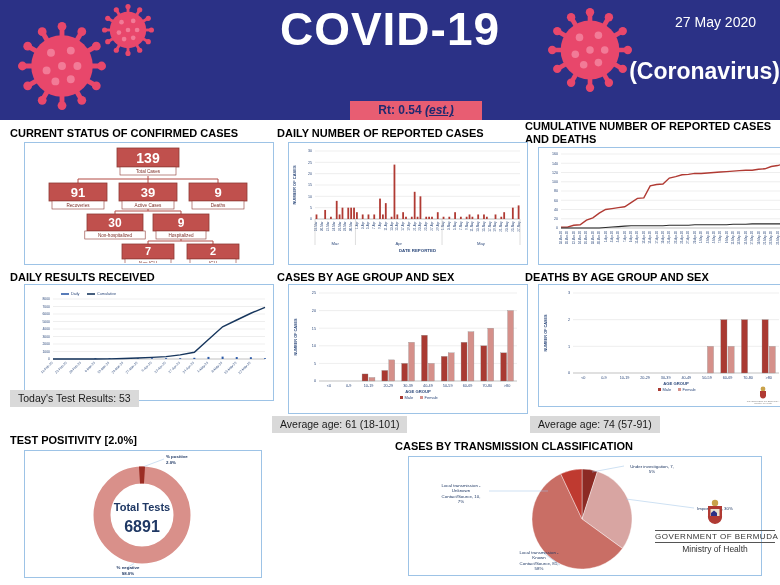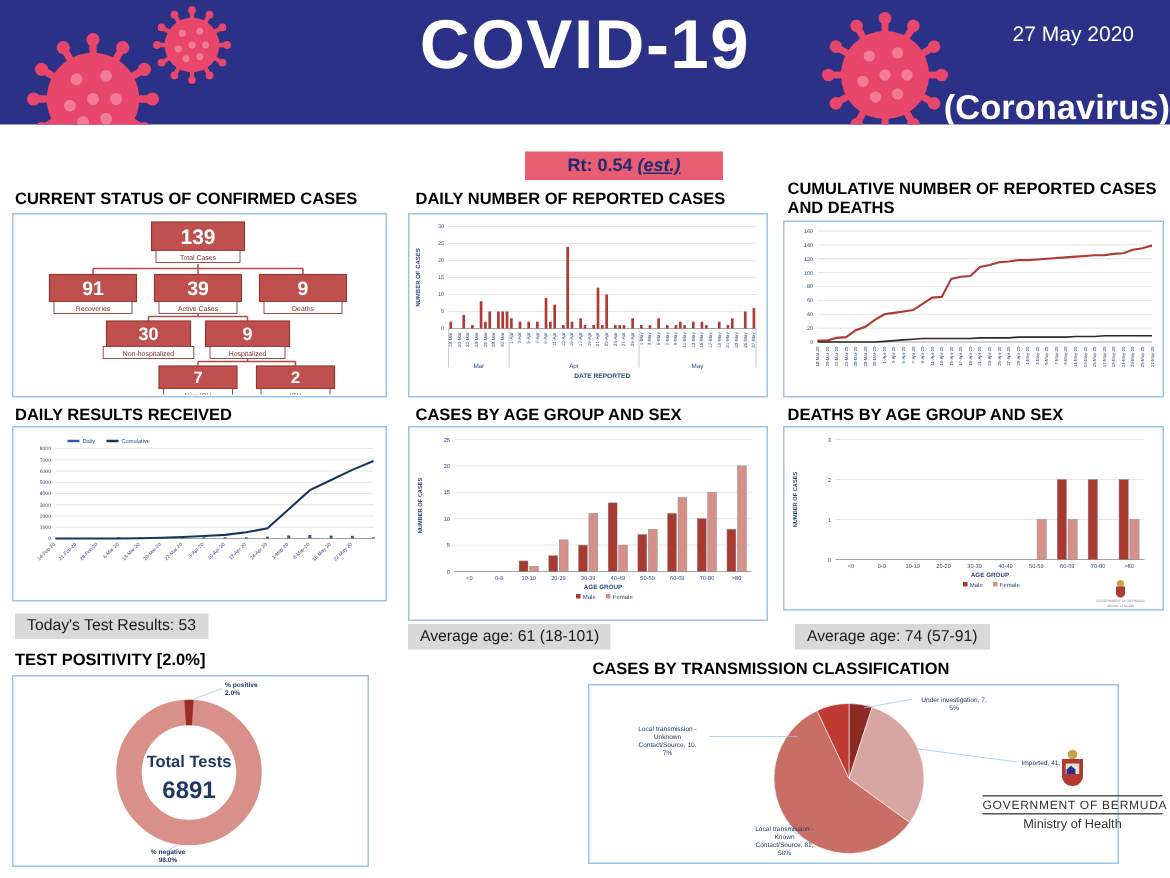--- a/index.html
+++ b/index.html
@@ -1,34 +1,34 @@
 <!DOCTYPE html>
 <html><head>
 <meta charset="utf-8">
 <style>
   html,body{margin:0;padding:0;background:#fff;}
   body{font-family:"Liberation Sans",sans-serif;}
   #stage{position:relative;width:780px;height:585px;background:#fff;overflow:hidden;}
 
   
-  #hdr{position:absolute;left:0;top:0;width:780px;height:83px;background:#2b3186;overflow:hidden;}
+  #hdr{position:absolute;left:0;top:0;width:780px;height:120px;background:#2b3186;overflow:hidden;}
   #hdr .title{position:absolute;left:0;top:2px;width:780px;text-align:center;color:#fff;
     font-weight:bold;font-size:46px;letter-spacing:1px;}
   #hdr .subtitle{position:absolute;left:0;top:58px;width:780px;text-align:right;color:#fff;
     font-weight:bold;font-size:23px;}
   #hdr .date{position:absolute;right:24px;top:14px;color:#fff;font-size:14px;}
   .virus{position:absolute;}
 
   
   #rt{position:absolute;left:350px;top:101px;width:132px;height:19px;background:#e85d72;
       color:#1f2a70;font-weight:bold;font-size:12px;text-align:center;line-height:19px;}
   #rt .est{font-style:italic;text-decoration:underline;}
 
   .sec-title{position:absolute;font-weight:bold;font-size:11px;color:#000;letter-spacing:0;}
-  .panel{position:absolute;background:#fff;border:1.5px solid #9dc3e6;box-sizing:border-box;}
+  .panel{position:absolute;background:#fff;border:1.5px solid #9dc3e6;box-sizing:border-box;margin-left:16px;}
   .graybox{position:absolute;background:#d9d9d9;color:#1a1a1a;font-size:10.5px;
     line-height:17px;padding:0 8px;white-space:nowrap;}
 
   svg{display:block;}
   svg text{font-family:"Liberation Sans",sans-serif;}
 
   
   #gov{position:absolute;left:655px;top:498px;width:120px;text-align:center;}
   #gov .emblem{margin:0 auto 4px auto;width:20px;height:28px;}
   #gov .org{border-top:1px solid #555;border-bottom:1px solid #555;padding:1px 0;
@@ -513,21 +513,21 @@
         <text x="123.5" y="106" font-size="4" fill="#2e4a7c">Male</text>
         <rect x="139" y="103" width="3" height="3" fill="#d5908a"></rect>
         <text x="143.5" y="106" font-size="4" fill="#2e4a7c">Female</text>
         <circle cx="224" cy="104" r="2.4" fill="#c9a24a"></circle>
         <path d="M221 106 h6 v4 a3 3 0 0 1 -3 3.4 a3 3 0 0 1 -3 -3.4 z" fill="#b03a33"></path>
         <text x="224" y="116.5" text-anchor="middle" font-size="2.3" fill="#888">GOVERNMENT OF BERMUDA</text>
         <text x="224" y="119.4" text-anchor="middle" font-size="2.3" fill="#888">Ministry of Health</text>
       </svg>
   </div>
 
-  <div class="graybox" style="left:10px;top:409px;height:17px">Today's Test Results: 53</div>
+  <div class="graybox" style="left:10px;top:390px;height:17px">Today's Test Results: 53</div>
   <div class="graybox" style="left:272px;top:416px;height:17px">Average age: 61 (18-101)</div>
   <div class="graybox" style="left:530px;top:416px;height:17px">Average age: 74 (57-91)</div>
 
   <div class="sec-title" style="left:10px;top:434px">TEST POSITIVITY [2.0%]</div>
   <div class="panel" style="left:8px;top:450px;width:238px;height:128px">
     <svg id="donutSvg" width="235" height="125" viewBox="0 0 235 125">
         <circle cx="117" cy="64" r="40" fill="none" stroke="#d9908a" stroke-width="17"></circle>
         <path d="M 114.48837921882748 24.078930862869136 A 40 40 0 0 1 119.51162078117254 24.078930862869136" fill="none" stroke="#9c2d24" stroke-width="17"></path>
         <text x="117" y="60" text-anchor="middle" font-size="11" font-weight="bold" fill="#1f3864">Total Tests</text>
         <text x="117" y="81" text-anchor="middle" font-size="16" font-weight="bold" fill="#1f3864">6891</text>

